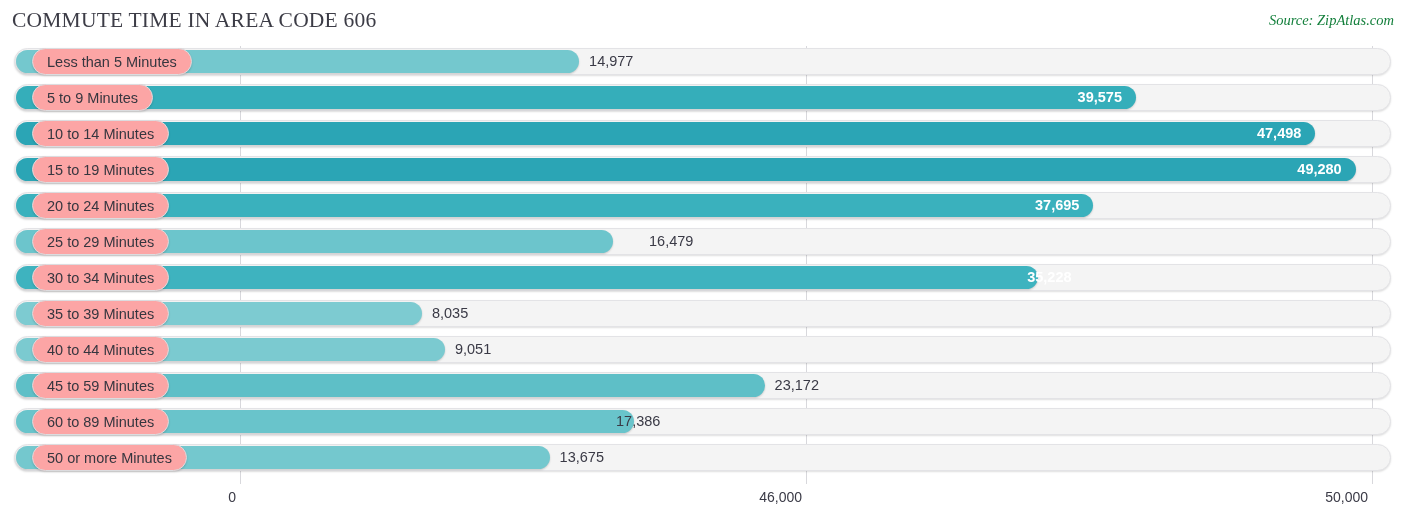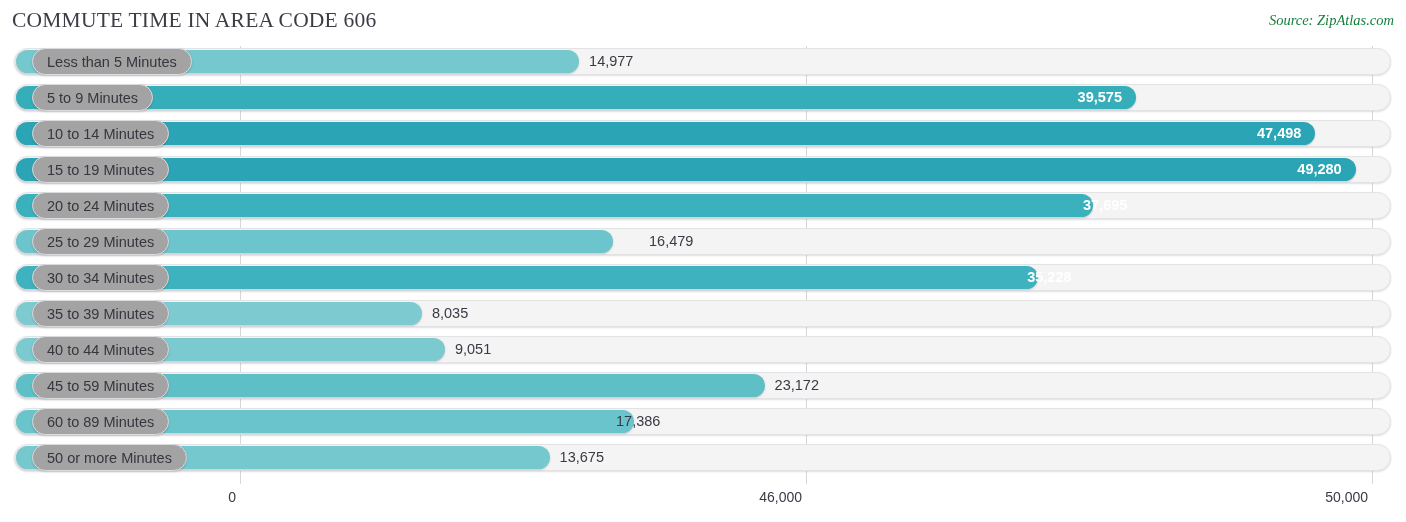--- a/index.html
+++ b/index.html
@@ -104,21 +104,21 @@
   }
 
   
   .label-pill {
     position: absolute;
     left: 32px;
     top: 2px;
     height: 27px;
     line-height: 26px;
     padding: 0 14px;
-    background: #a3a3a3;
+    background: #fca5a5;
     border: 1px solid #dcdcdf;
     border-radius: 14px;
     font-size: 14.5px;
     color: #36363f;
     white-space: nowrap;
     box-shadow: 0 1px 2px rgba(0,0,0,0.16);
     box-sizing: border-box;
   }
 
   
@@ -192,21 +192,21 @@
       <div class="row">
         <div class="track"></div>
         <div class="bar" style="width: 1339.7px; background: rgb(43, 165, 181);"></div>
         <div class="label-pill">15 to 19 Minutes</div>
         <div class="value inside" style="left: 1341.7px; transform: translateX(-100%);">49,280</div>
       </div>
       <div class="row">
         <div class="track"></div>
         <div class="bar" style="width: 1077.41px; background: rgb(58, 177, 189);"></div>
         <div class="label-pill">20 to 24 Minutes</div>
-        <div class="value inside" style="left: 1079.41px; transform: translateX(-100%); margin-left: 48px;">37,695</div>
+        <div class="value inside" style="left: 1079.41px; transform: translateX(-100%);">37,695</div>
       </div>
       <div class="row">
         <div class="track"></div>
         <div class="bar" style="width: 597.085px; background: rgb(108, 197, 204);"></div>
         <div class="label-pill">25 to 29 Minutes</div>
         <div class="value outside" style="left: 649px;">16,479</div>
       </div>
       <div class="row">
         <div class="track"></div>
         <div class="bar" style="width: 1021.56px; background: rgb(62, 179, 191);"></div>

